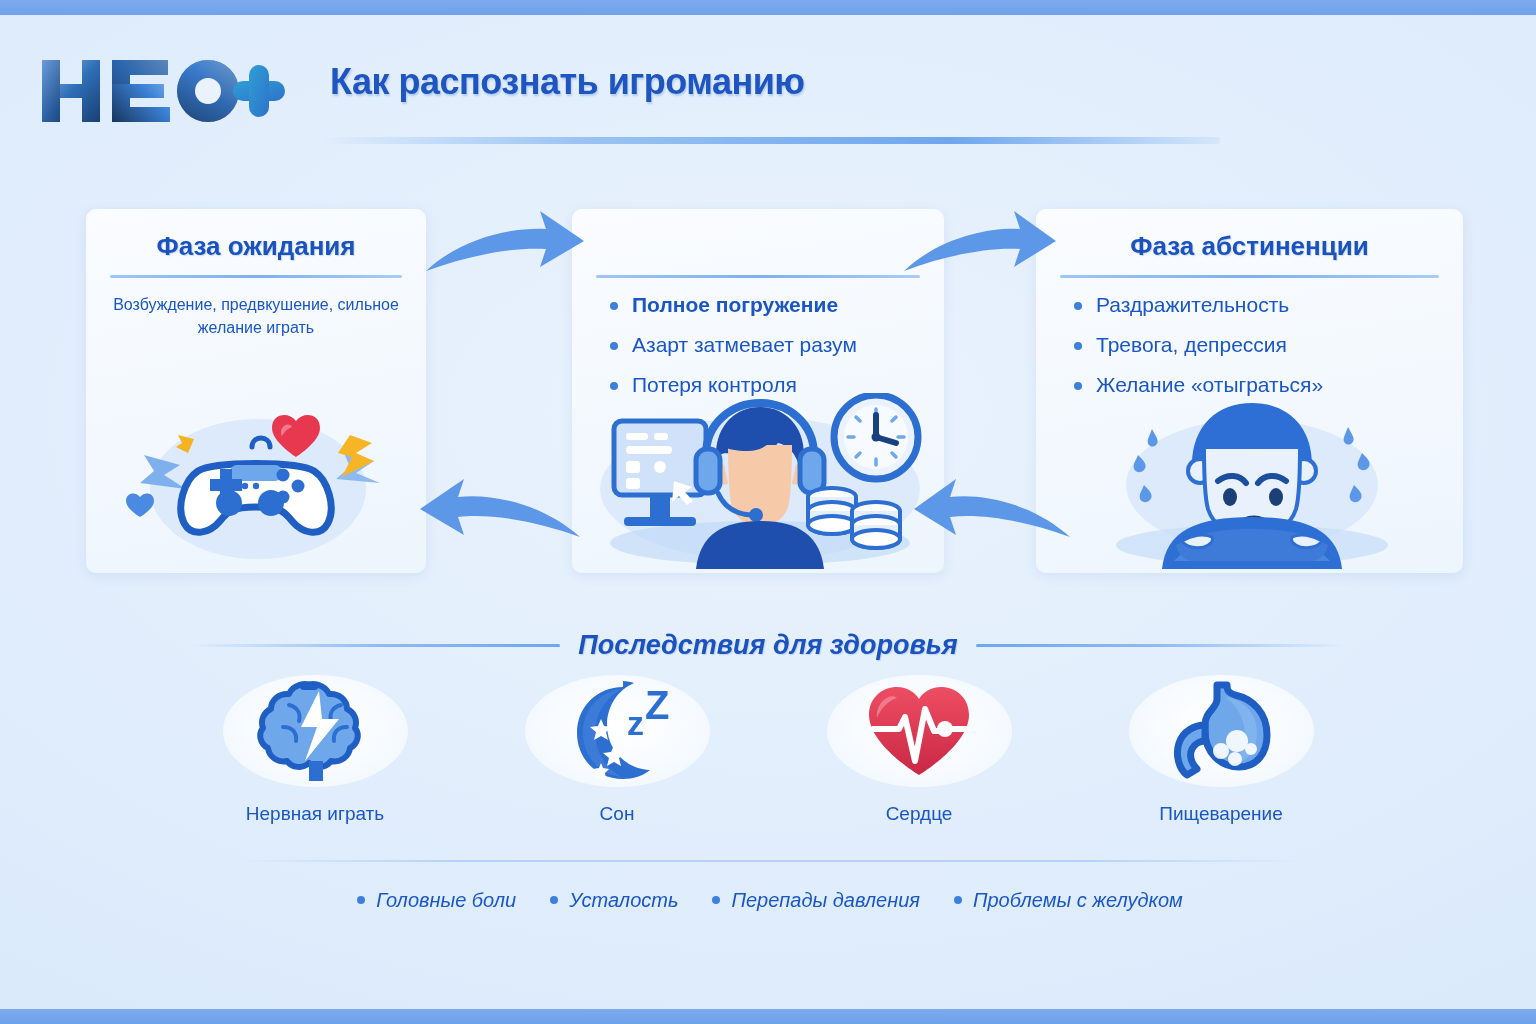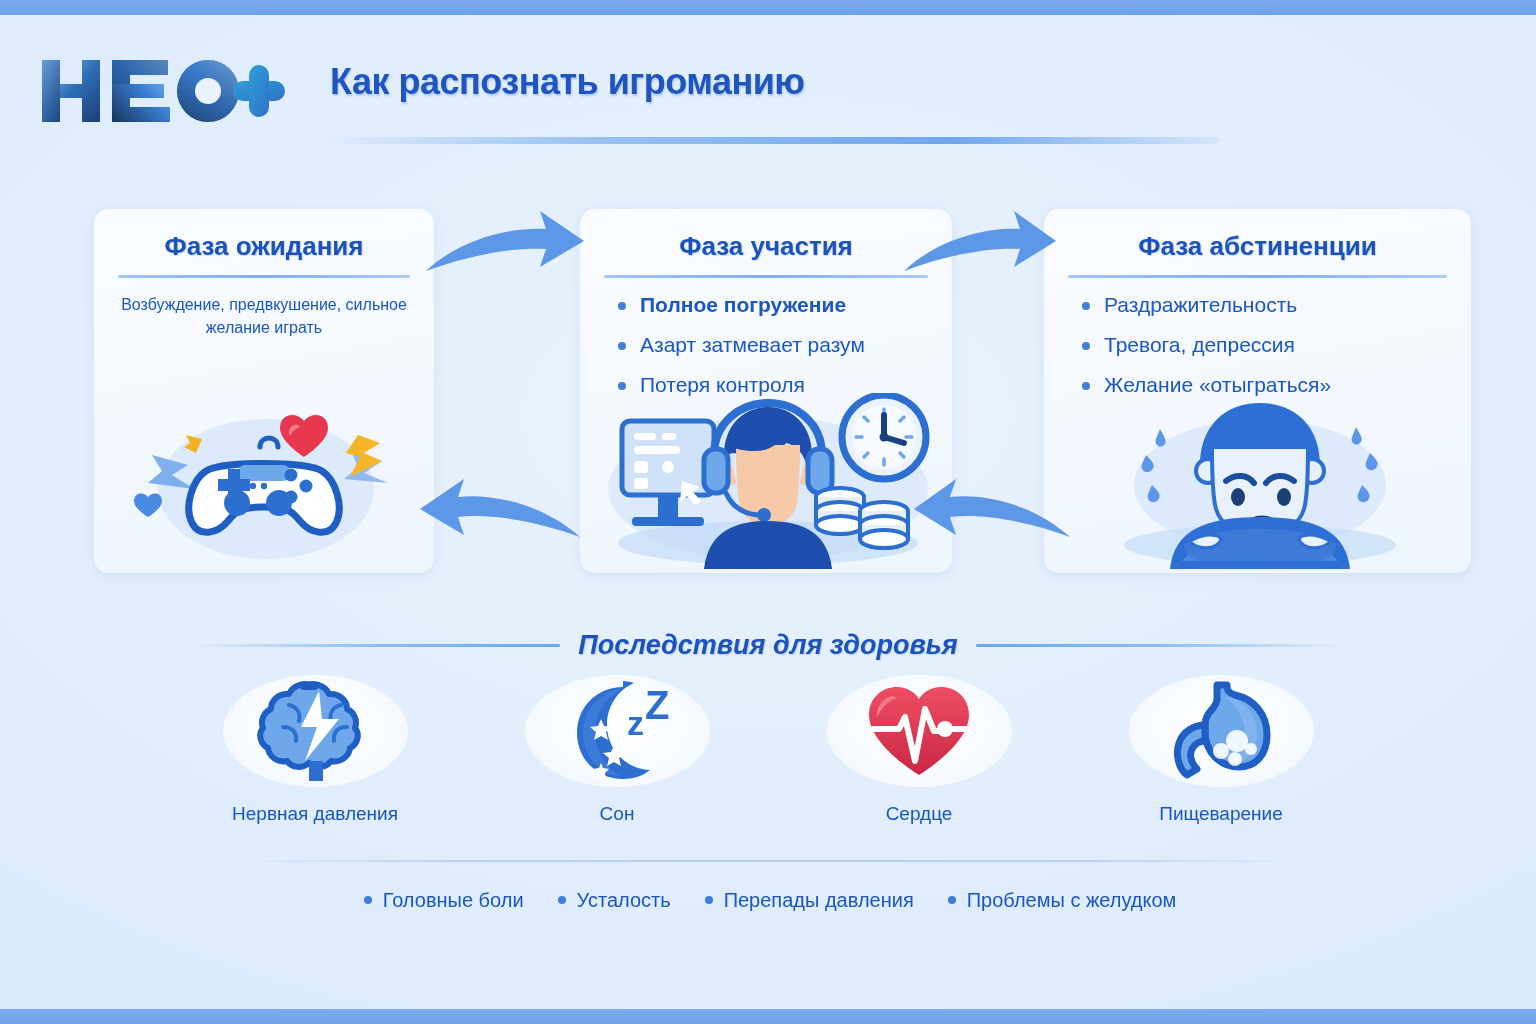--- a/index.html
+++ b/index.html
@@ -37,23 +37,22 @@
   .title-rule{
     position:absolute; left:320px; top:122px; width:900px; height:7px;
     border-radius:4px;
     background:linear-gradient(90deg, rgba(200,224,250,0) 0%, #9CC4F3 28%, #6EA6EE 70%, rgba(160,200,245,.2) 100%);
   }
 
   
   .card {
     position:absolute; top:194px; height:364px;
     background:linear-gradient(170deg,#FAFCFF 0%,#F4F9FE 45%,#EDF5FD 100%);
-    border-radius:15px;
+    border-radius:10px;
     box-shadow:0 3px 12px rgba(120,160,215,.18);
-    margin-left:8px;
   }
   #card1{ left:86px;  width:340px; }
   #card2{ left:572px; width:372px; }
   #card3{ left:1036px;width:427px; }
 
   .card-title{
     position:absolute; left:0; right:0; top:22px;
     text-align:center; font-size:26px; font-weight:bold; color:#1C52BE;
     text-shadow:1px 1px 1px rgba(150,185,230,.5);
   }
@@ -114,21 +113,21 @@
   .icon-label{
     margin-top:16px; font-size:19px; color:#1A56C4; white-space:nowrap;
   }
 
   .foot-rule{
     position:absolute; left:240px; top:845px; width:1060px; height:2px;
     background:linear-gradient(90deg,rgba(160,200,245,0),#B5D2F6 20%,#B5D2F6 80%,rgba(160,200,245,0));
   }
   .foot-bullets{
     position:absolute; left:240px; top:862px; width:1060px; height:46px;
-    display:flex; align-items:center; justify-content:center; gap:34px;
+    display:flex; align-items:center; justify-content:center; gap:34px;font-style:italic;
   }
   .fb{ display:flex; align-items:center; gap:11px; font-size:20px; color:#1A56C4; white-space:nowrap; }
   .fb::before{ content:""; width:8px; height:8px; border-radius:50%; background:#3E7FDD; flex:none; }
 </style>
 </head>
 <body>
 
 <div class="bar-top"></div>
 <div class="bar-bottom"></div>
 
@@ -208,21 +207,20 @@
         <circle cx="177" cy="82" r="6.5" fill="#2C6FD1"></circle>
         <circle cx="192" cy="93" r="6.5" fill="#2C6FD1"></circle>
         <circle cx="177" cy="104" r="6.5" fill="#2C6FD1"></circle>
         <circle cx="123" cy="110" r="13" fill="#2C6FD1"></circle>
         <circle cx="165" cy="110" r="13" fill="#2C6FD1"></circle>
       </svg>
     </div>
   </div>
 
   <div class="card" id="card2">
-    <div class="card-title">Фаза участия</div>
     <div class="card-rule"></div>
     <div class="card-body">
       <ul class="points">
         <li class="strong">Полное погружение</li>
         <li>Азарт затмевает разум</li>
         <li>Потеря контроля</li>
       </ul>
     </div>
     <div class="illus">
       <svg width="340" height="178" viewBox="0 0 340 178">
@@ -377,21 +375,21 @@
           <g fill="none" stroke="#2C6FD1" stroke-width="4" stroke-linecap="round">
             <path d="M32 26 c8 2 12 8 10 16"></path>
             <path d="M26 48 c10 0 14 6 13 14"></path>
             <path d="M84 26 c-8 2-12 8-10 16"></path>
             <path d="M90 48 c-10 0-14 6-13 14"></path>
           </g>
           <path d="M52 82 h14 v20 h-14Z" fill="#2C6FD1"></path>
           <path d="M62 12 l-18 36 h16 l-12 34 34-42 h-17 Z" fill="#FFFFFF"></path>
         </svg>
       </div>
-      <div class="icon-label">Нервная давления</div>
+      <div class="icon-label">Нервная играть</div>
     </div>
 
     <div class="icon-cell">
       <div class="icon-blob">
         <svg width="120" height="104" viewBox="0 0 120 104">
           <path d="M66 8 C40 8 20 28 20 54 c0 26 20 46 46 46 10 0 20-3 27-9 -24-1-43-20-43-45 0-19 11-35 27-42 -3-1-7-2-11-2Z" fill="#2C6FD1"></path>
           <path d="M64 10 C42 13 26 31 26 54 c0 23 16 41 38 44 -16-10-26-26-26-44 0-18 10-34 26-44Z" fill="#4A86DE" opacity=".55"></path>
           <g fill="#FFFFFF">
             <path d="M44 40 l3 7 8 1 -6 5 2 8 -7-4 -7 4 2-8 -6-5 8-1Z"></path>
             <path d="M57 66 l3 7 8 1 -6 5 2 8 -7-4 -7 4 2-8 -6-5 8-1Z"></path>

